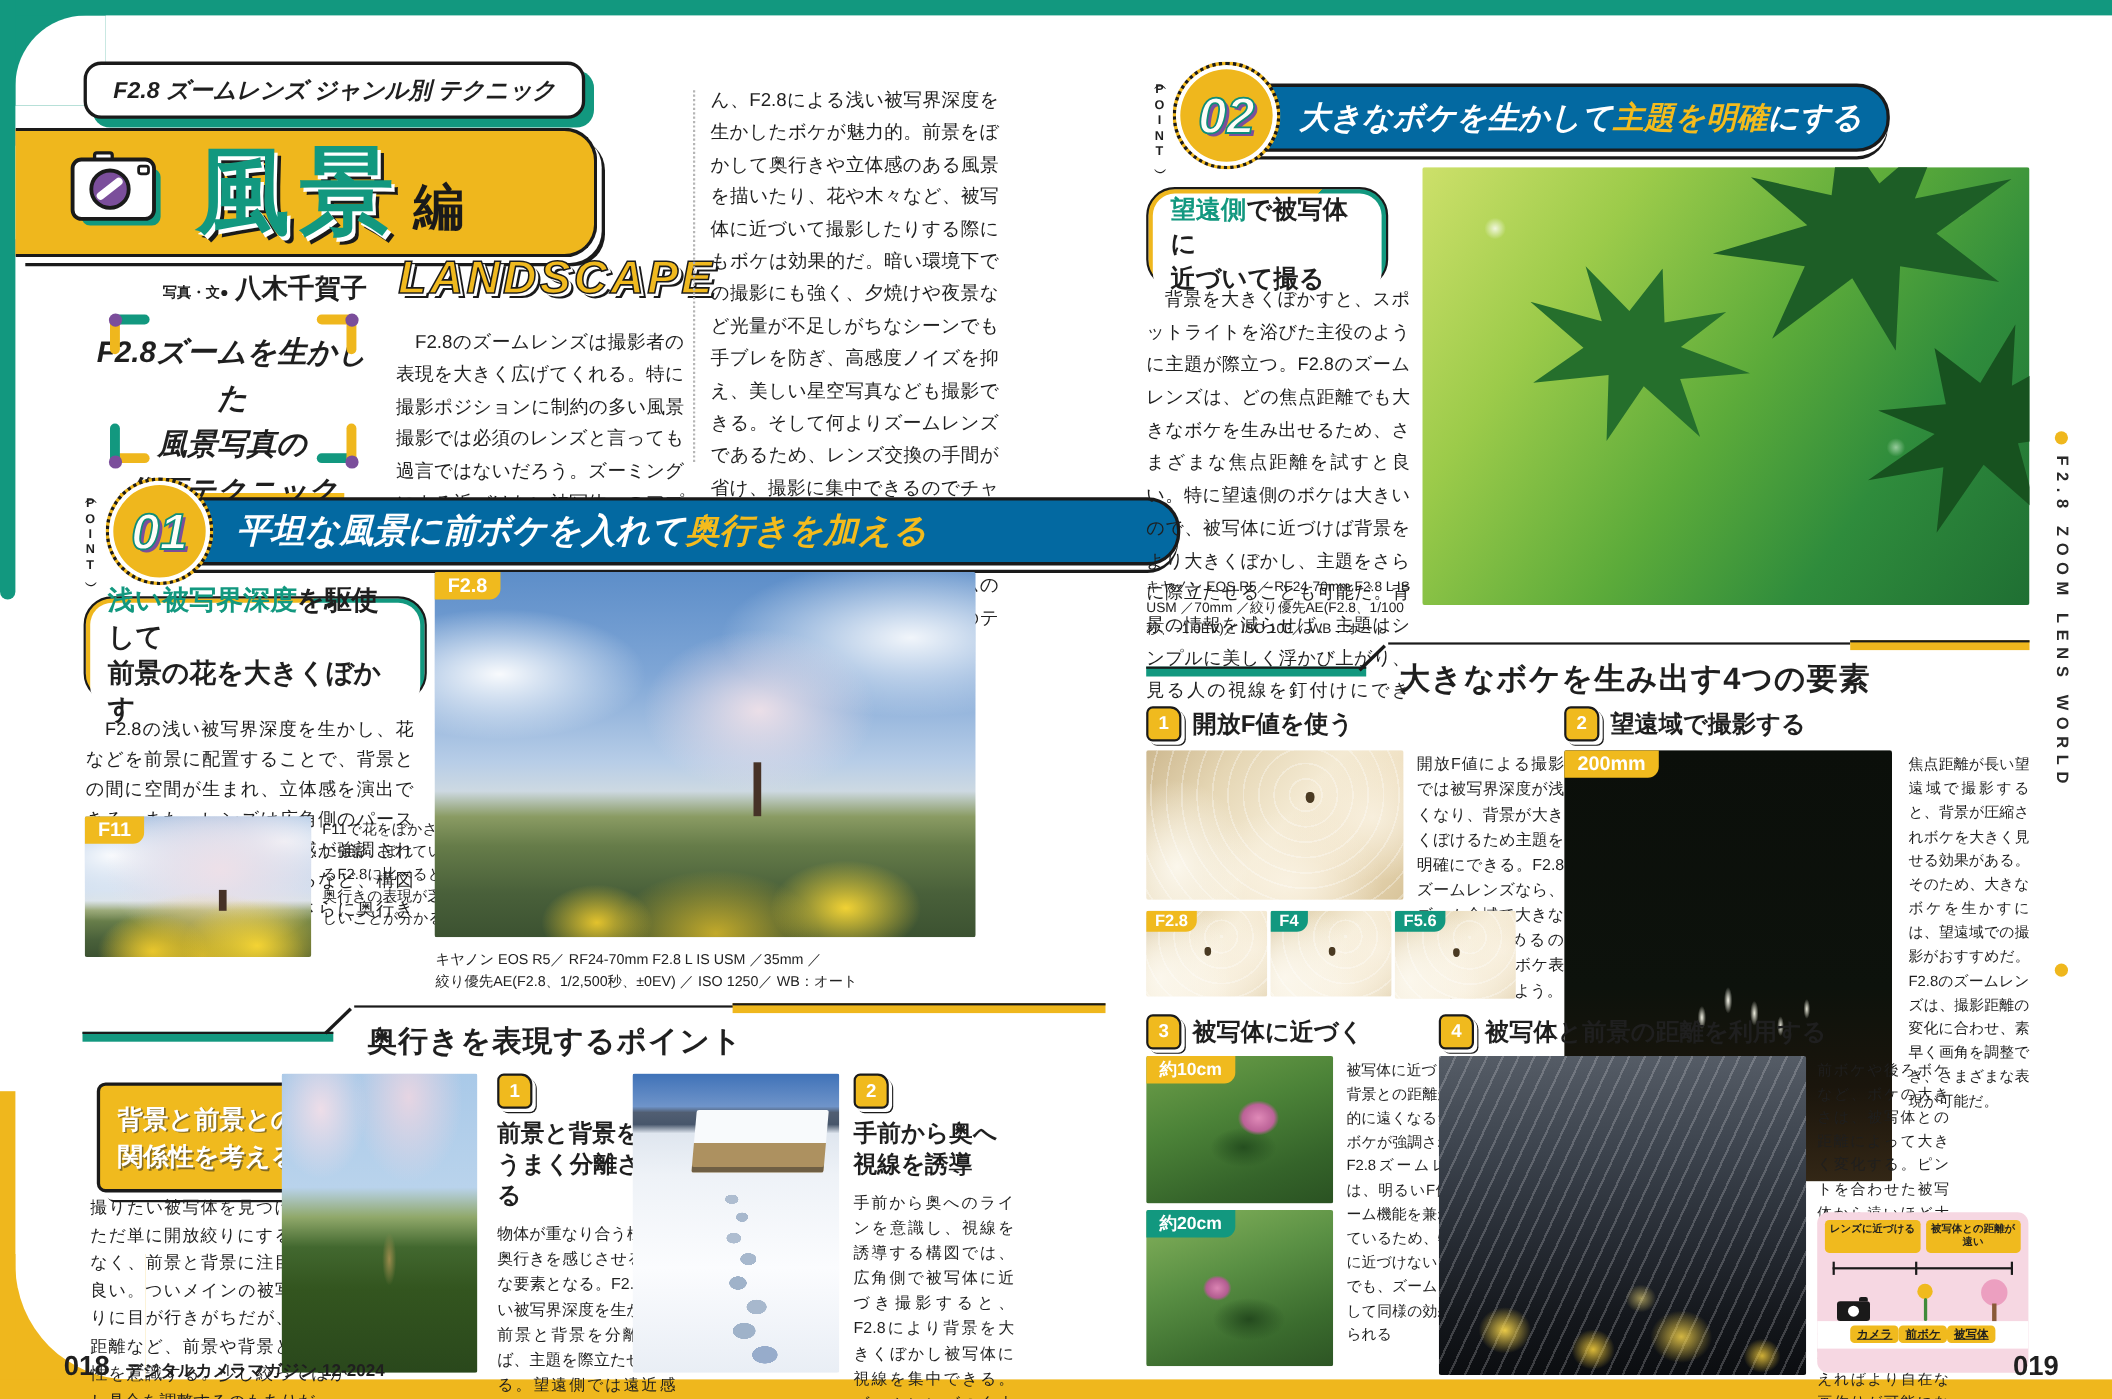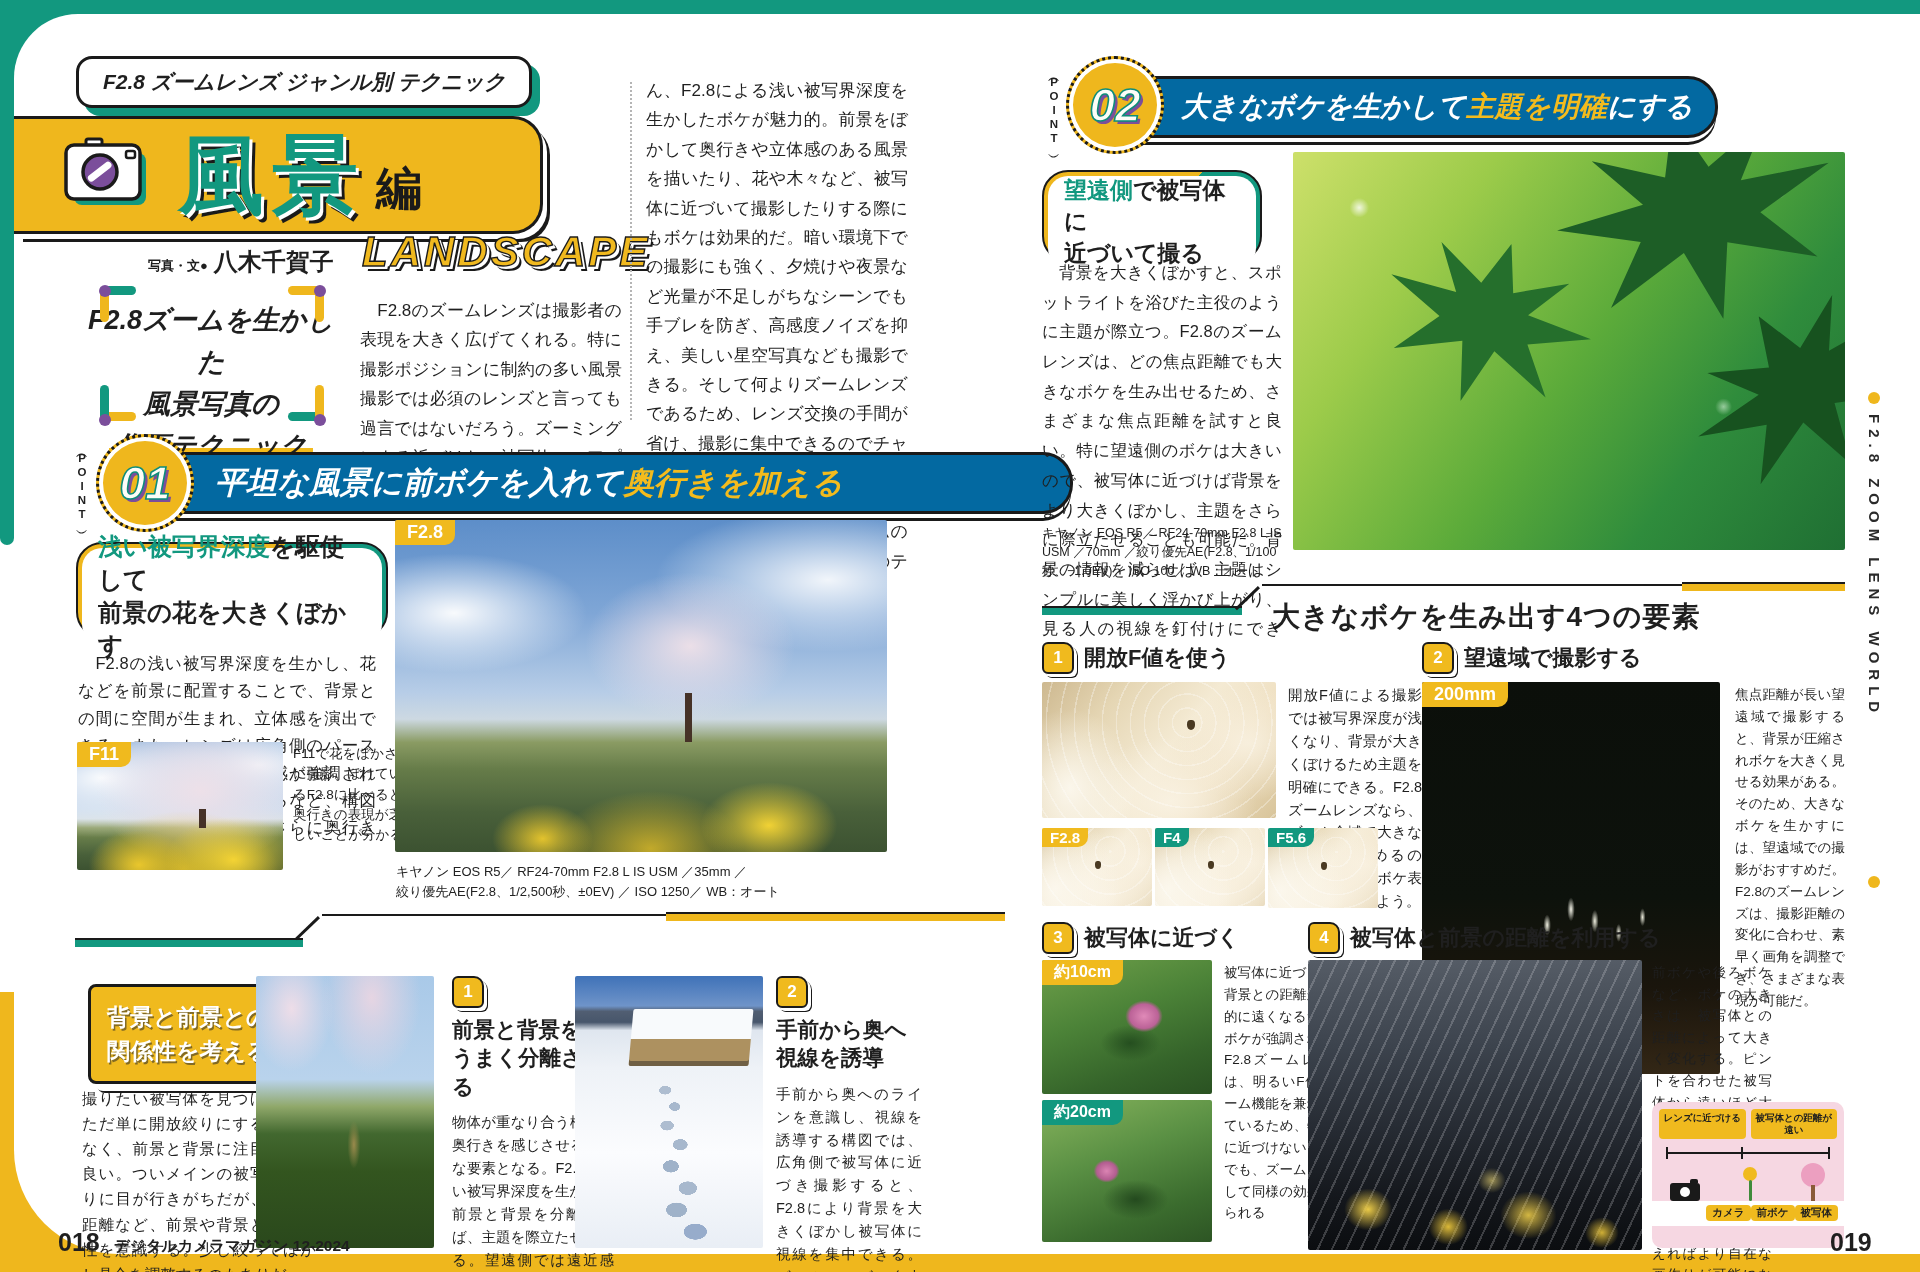--- a/index.html
+++ b/index.html
@@ -171,21 +171,21 @@
   .diag-icons{display:flex;justify-content:space-between;align-items:flex-end;height:40px;padding:0 18px;}
   .icon-camera{width:30px;height:18px;background:#1a1a1a;border-radius:3px;position:relative;}
   .icon-camera::before{content:"";position:absolute;left:10px;top:4px;width:10px;height:10px;border-radius:50%;background:#fff;}
   .icon-camera::after{content:"";position:absolute;right:2px;top:-4px;width:8px;height:4px;background:#1a1a1a;border-radius:2px 2px 0 0;}
   .icon-flower{width:16px;height:34px;position:relative;}
   .icon-flower::before{content:"";position:absolute;left:1px;top:0;width:14px;height:14px;border-radius:50%;background:#f0ba1e;}
   .icon-flower::after{content:"";position:absolute;left:7px;top:13px;width:3px;height:21px;background:#3f8a3a;border-radius:2px;}
   .icon-tree{width:26px;height:38px;position:relative;}
   .icon-tree::before{content:"";position:absolute;left:1px;top:0;width:24px;height:24px;border-radius:50%;background:#ec9fc0;}
   .icon-tree::after{content:"";position:absolute;left:11px;top:22px;width:4px;height:16px;background:#8a5a38;}
-  .diag-labels{display:flex;justify-content:flex-end;background:#fff;padding:4px 6px 5px;}
+  .diag-labels{display:flex;justify-content:center;background:#fff;padding:4px 6px 5px;text-decoration:underline;}
   .diag-label{background:#f0ba1e;font-size:10.5px;font-weight:700;padding:1px 6px;border-radius:4px;}
 
   
   .rail{left:1866px;top:414px;writing-mode:vertical-rl;font-size:15px;font-weight:700;letter-spacing:6px;color:#2a2a2a;}
   .rail-dot{width:12px;height:12px;border-radius:50%;background:#efb71d;}
   .pageno{font-size:25px;font-weight:900;}
   .mag{font-size:15.5px;font-weight:700;}
 </style>
 </head>
 <body>
@@ -280,20 +280,21 @@
   </div>
   <div class="abs cap" style="left:396px;top:862px;width:470px;">
     <span style="display:block;">キヤノン EOS R5／ RF24-70mm F2.8 L IS USM ／35mm ／</span>
     <span style="display:block;">絞り優先AE(F2.8、1/2,500秒、±0EV) ／ ISO 1250／ WB：オート</span>
   </div>
 
   <div class="rule teal-bg" style="left:75px;top:938px;width:228px;"></div>
   <div class="rule-step" style="left:306px;top:912px;"></div>
   <div class="rule-thin" style="left:322px;top:914px;width:346px;"></div>
   <div class="rule yellow-bg" style="left:666px;top:912px;width:339px;"></div>
+  <div class="sec-title" style="left:334px;top:928px;">奥行きを表現するポイント</div>
 
   <div class="abs ybox" style="left:88px;top:984px;width:212px;height:78px;">
     <span>背景と前景との</span>
     <span>関係性を考える</span>
   </div>
   <div class="abs jp" style="left:82px;top:1086px;width:234px;font-size:15.5px;line-height:1.62;">撮りたい被写体を見つけたら、ただ単に開放絞りにするだけでなく、前景と背景に注目すると良い。ついメインの被写体ばかりに目が行きがちだが、配置や距離など、前景や背景との関係性を意識する。少し絞ってぼかし具合を調整するのもありだ。</div>
 
   <div class="ph ph-flowers" style="left:256px;top:976px;width:178px;height:272px;"></div>
 
   <div class="abs" style="left:452px;top:976px;width:162px;">

